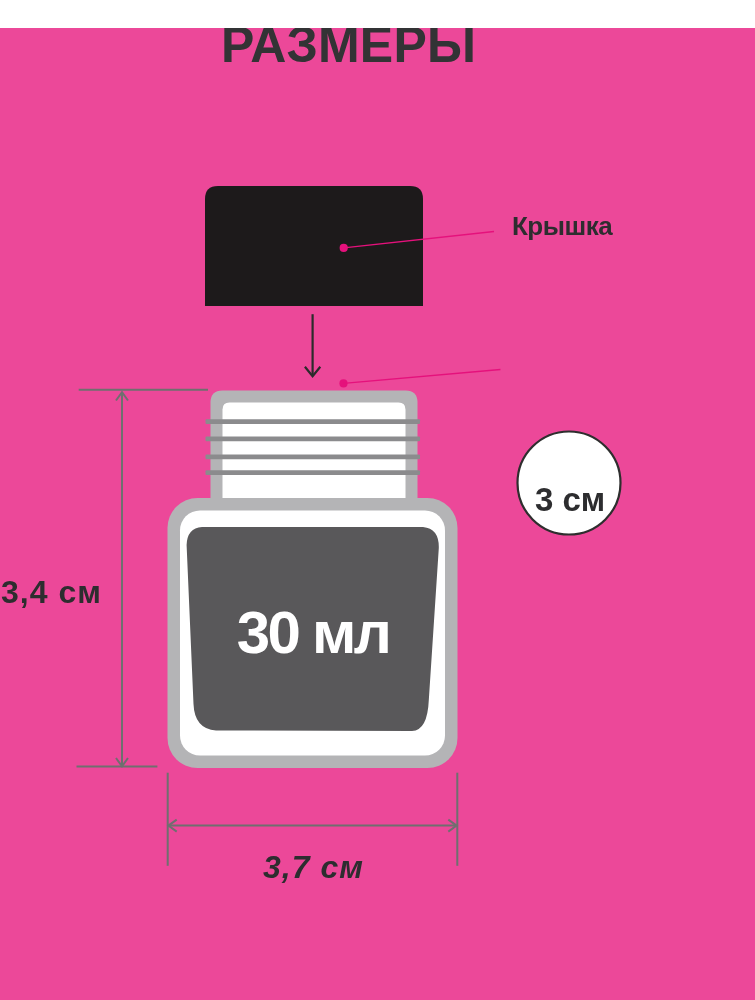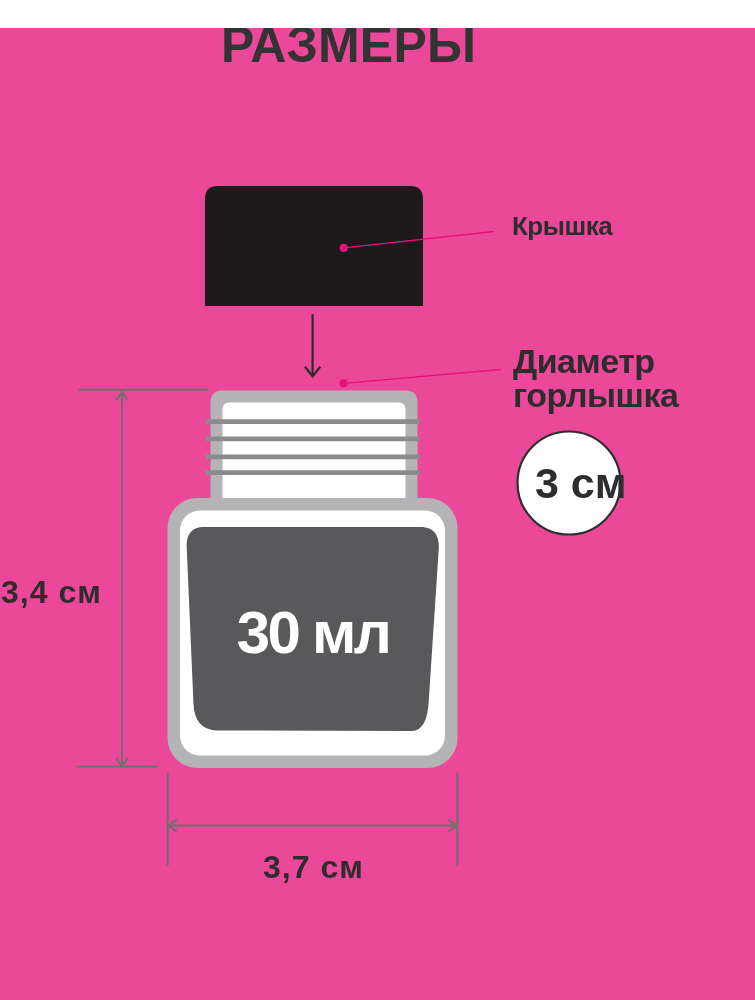--- a/index.html
+++ b/index.html
@@ -70,20 +70,19 @@
       <line x1="168.2" y1="797.6" x2="456.8" y2="797.6"></line>
       <polyline points="176.7,791.6 168.4,797.6 176.7,803.6"></polyline>
       <polyline points="448.3,791.6 456.6,797.6 448.3,803.6"></polyline>
     </g>
 
     <circle cx="569" cy="455" r="51.5" fill="#ffffff" stroke="#2e2e2e" stroke-width="2.2"></circle>
   </svg>
 
   <div class="lbl" style="left:512px;top:183px;font-size:26px;letter-spacing:-0.5px;">Крышка</div>
 
-  <div class="lbl" style="left:513px;top:316px;font-size:34px;line-height:34px;letter-spacing:-0.5px;">Диаметр<br>горлышка</div>
 
-  <div class="lbl" style="left:535px;top:431px;font-size:43px;">3 см</div>
+  <div class="lbl" style="left:535px;top:453px;font-size:33px;">3 см</div>
 
   <div class="lbl" style="left:1px;top:546px;font-size:32px;letter-spacing:1px;">3,4 см</div>
 
-  <div class="lbl" style="left:263px;top:821px;font-size:32px;letter-spacing:1px;">3,7 см</div>
+  <div class="lbl" style="left:263px;top:821px;font-size:32px;letter-spacing:1px;font-style:italic;">3,7 см</div>
 </div>
 
 </body></html>

